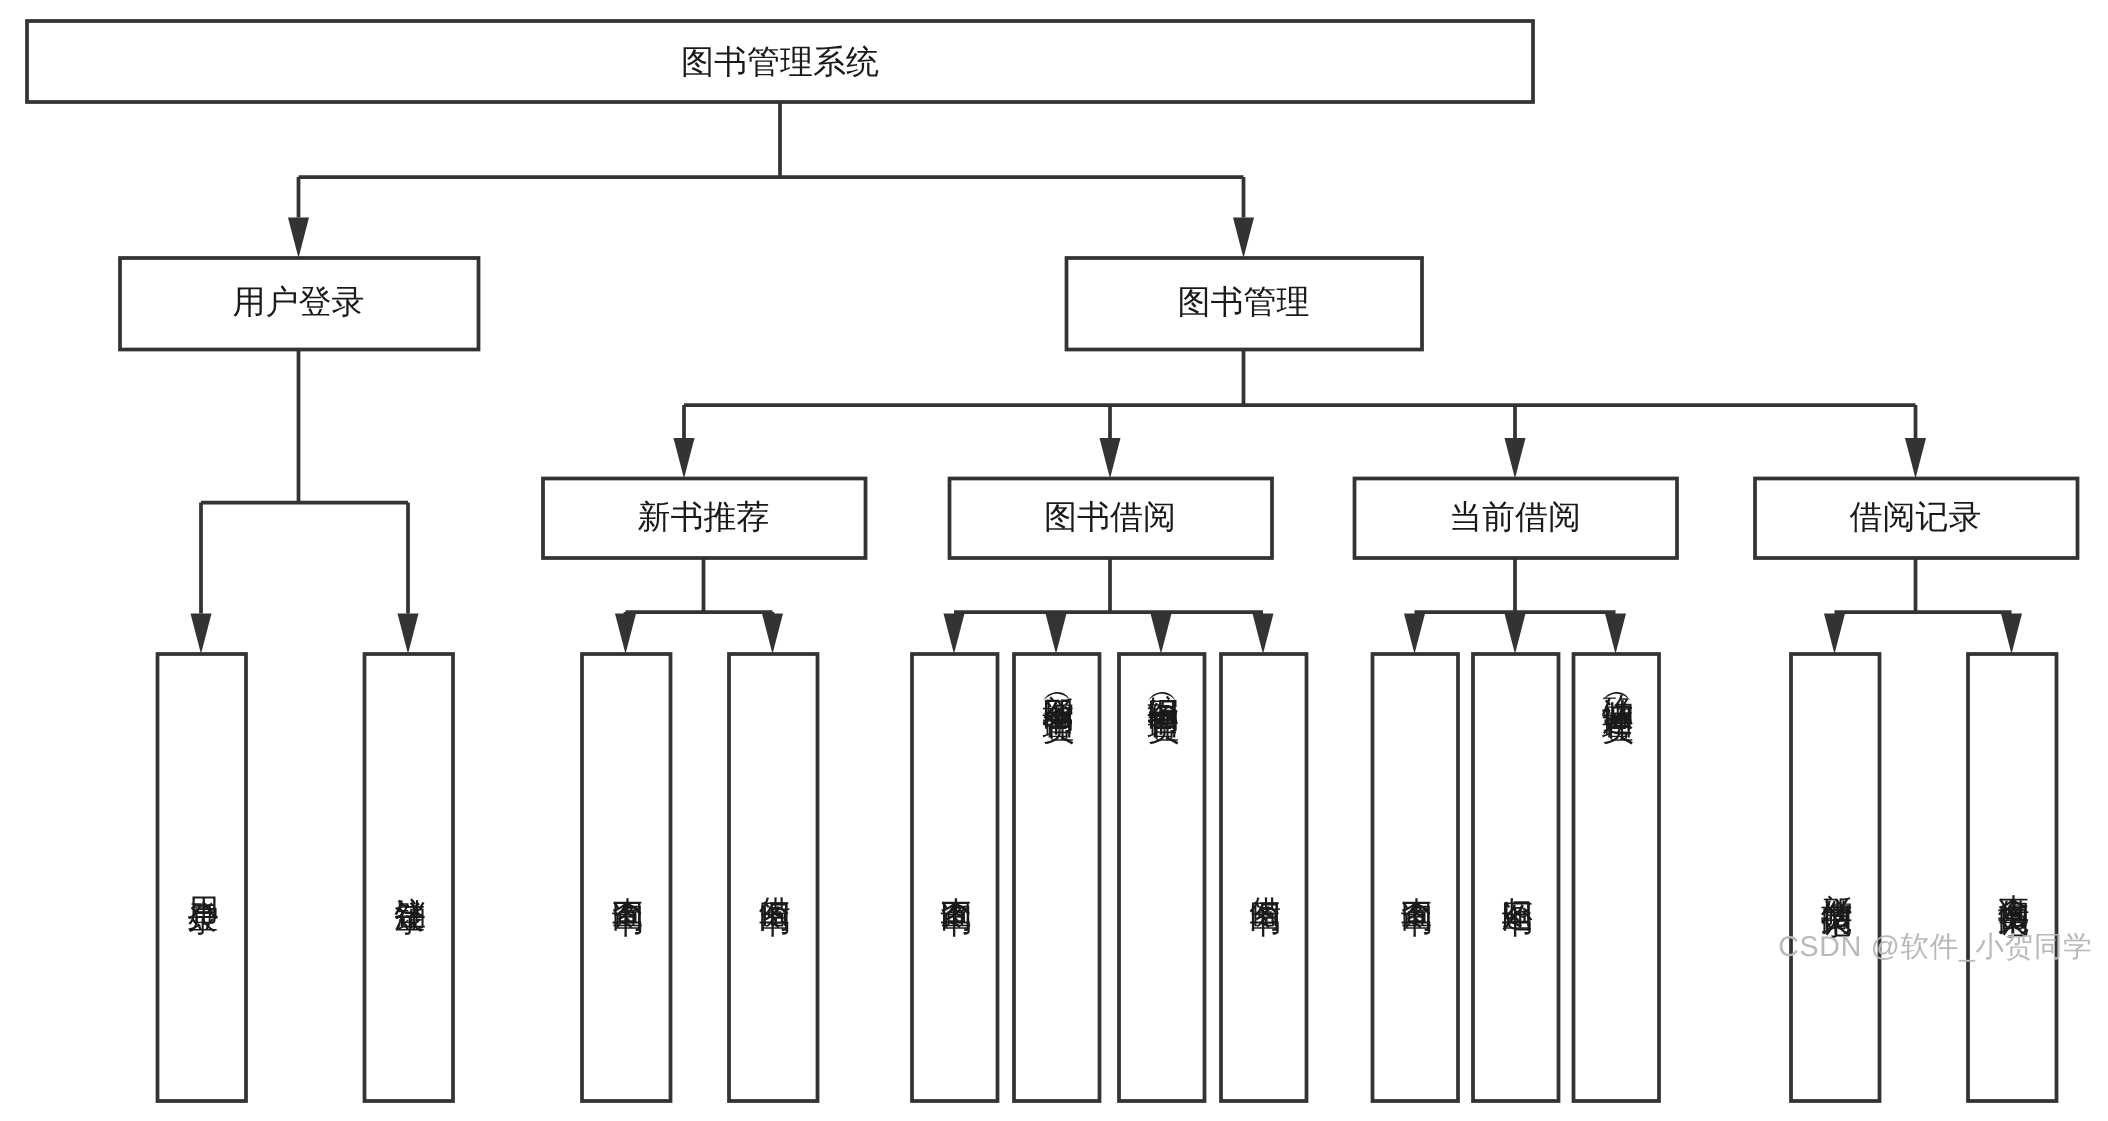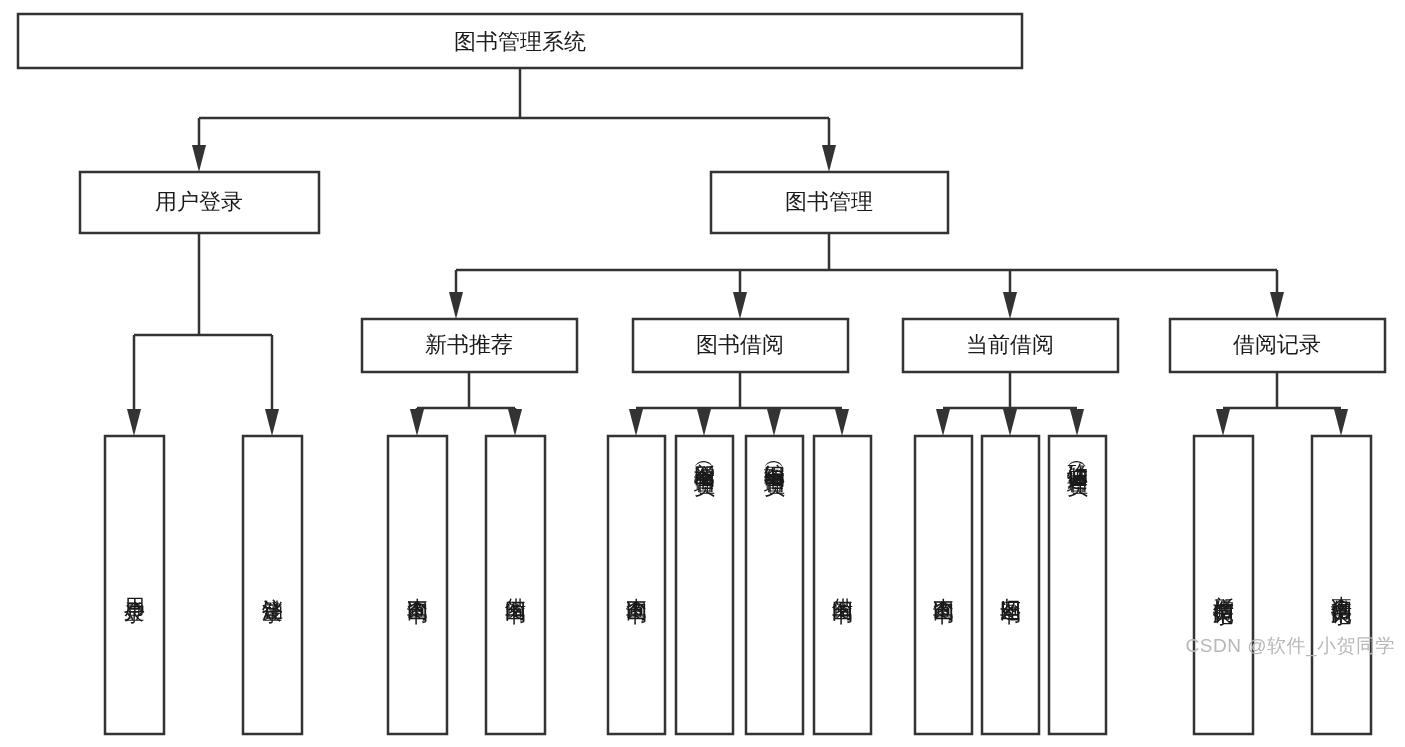--- a/index.html
+++ b/index.html
@@ -59,21 +59,21 @@
     color: #1a1a1a;
     display: flex;
     align-items: center;
     justify-content: center;
     white-space: nowrap;
     pointer-events: none;
   }
   .watermark {
     position: absolute;
     right: 10px;
-    bottom: 0;
+    bottom: 15px;
     font-family: "Liberation Sans", "DejaVu Sans", sans-serif;
     font-size: 19px;
     color: #b8b8b8;
     white-space: nowrap;
     letter-spacing: 0.5px;
   }
 </style>
 </head>
 <body>
 

